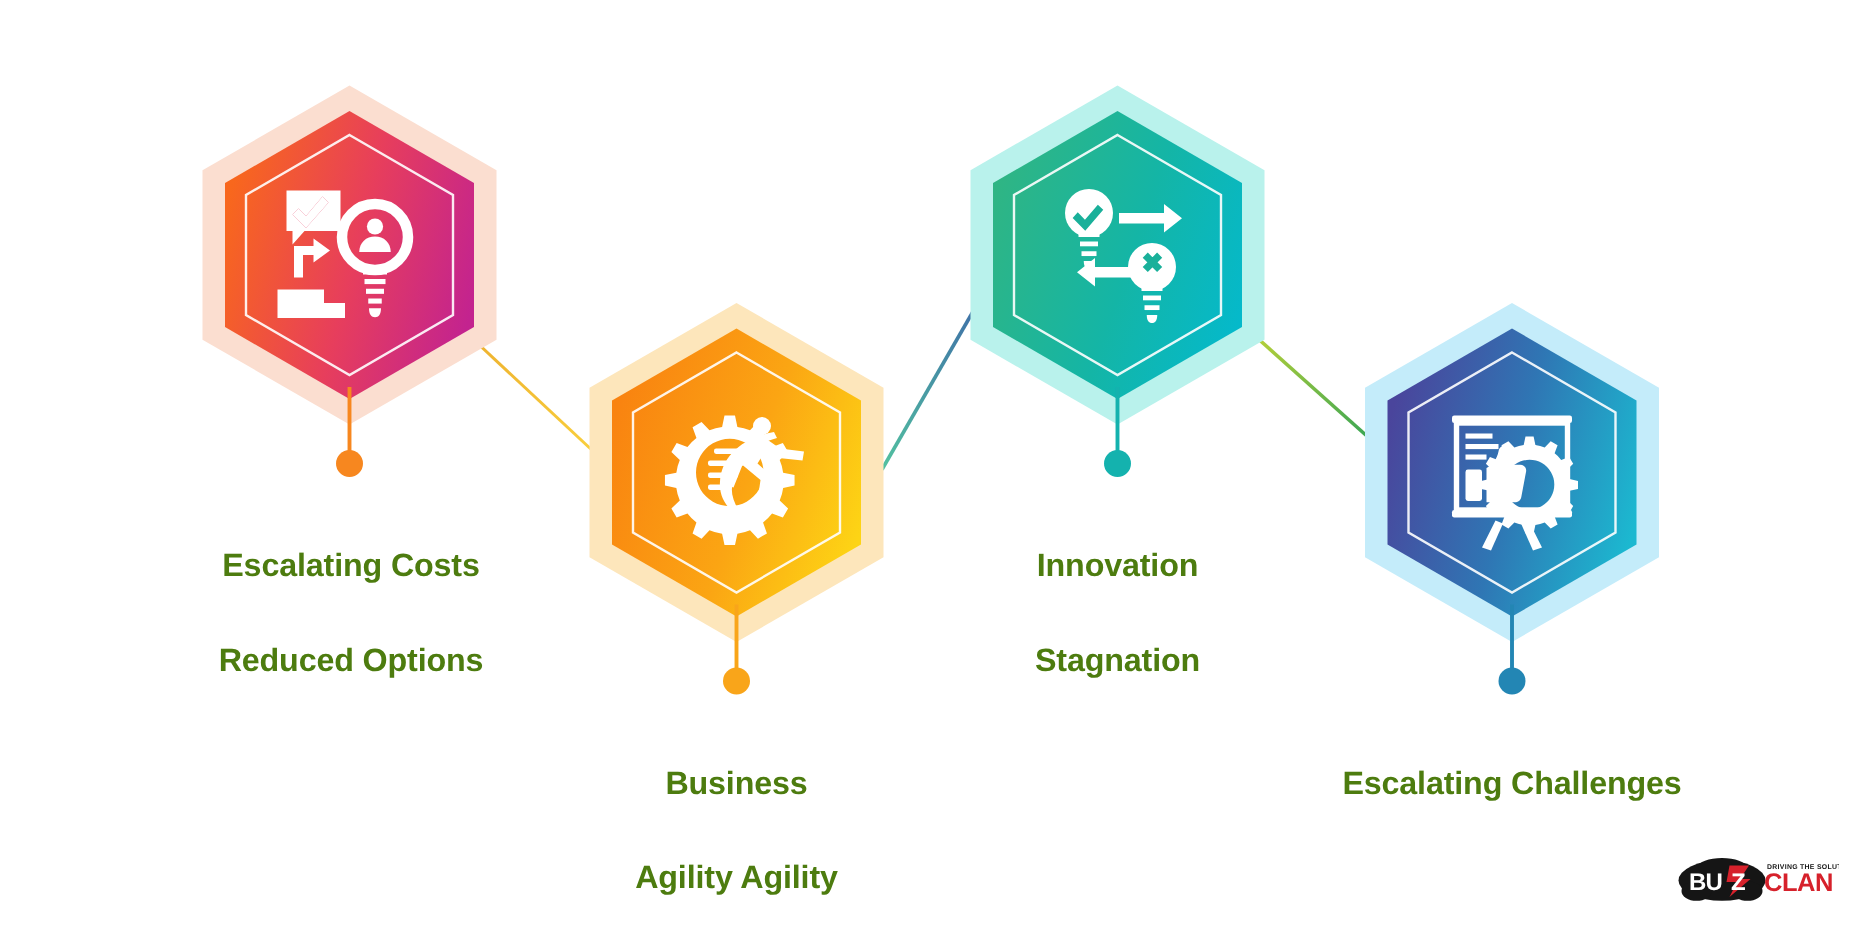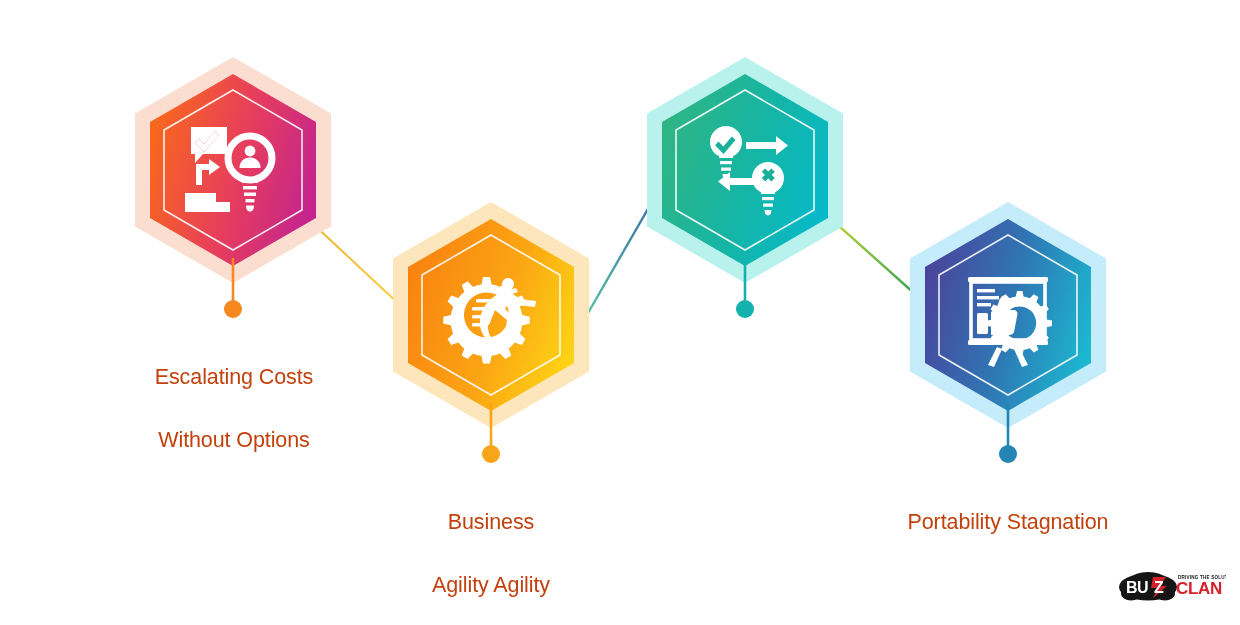--- a/index.html
+++ b/index.html
@@ -12,23 +12,23 @@
   }
   #stage { position:absolute; inset:0; }
 
   
   #art { position:absolute; left:0; top:0; width:1240px; height:625px; }
 
   
   .caption {
     position:absolute;
     text-align:center;
-    color:#c2410c;
+    color:#4d7c0f;
     font-size:21.5px;
-    font-weight:400;
+    font-weight:700;
     line-height:1.47;
     letter-spacing:-0.1px;
     white-space:pre-line;
     user-select:none;
   }
   .caption .l { display:block; }
 
   #cap1 { left:104px;  top:330px; width:260px; }
   #cap2 { left:361px;  top:475px; width:260px; }
   #cap3 { left:640px;  top:330px; width:210px; }
@@ -218,30 +218,32 @@
                  l-2 -5.3 l4.6 -2.7 l4 4.1 a23 23 0 0 1 6.2 -1.7 z
                  M1019.7 306.5 a16.5 16.5 0 1 0 0.001 0 z" fill-rule="evenodd"></path>
       </g>
       <line x1="1008" y1="403" x2="1008" y2="448" stroke="#2386b4" stroke-width="2.6"></line>
       <circle cx="1008" cy="454" r="9" fill="#2386b4"></circle>
     </g>
   </svg>
 
   <div class="caption" id="cap1">
     <span class="l">Escalating Costs</span>
-    <span class="l">Without Options</span>
+    <span class="l">Reduced Options</span>
   </div>
   <div class="caption" id="cap2">
     <span class="l">Business</span>
     <span class="l">Agility Agility</span>
   </div>
   <div class="caption" id="cap3">
+    <span class="l">Innovation</span>
+    <span class="l">Stagnation</span>
   </div>
   <div class="caption" id="cap4">
-    <span class="l">Portability Stagnation</span>
+    <span class="l">Escalating Challenges</span>
   </div>
 
   <div id="logo">
     <svg viewBox="0 0 108 44" width="108" height="44">
       <g>
         <ellipse cx="30" cy="24" rx="29" ry="13.5" fill="#151515"></ellipse>
         <ellipse cx="13" cy="31" rx="10" ry="6.5" fill="#151515"></ellipse>
         <ellipse cx="47" cy="31" rx="10" ry="6.5" fill="#151515"></ellipse>
         <ellipse cx="30" cy="15" rx="16" ry="6" fill="#151515"></ellipse>
       </g>

